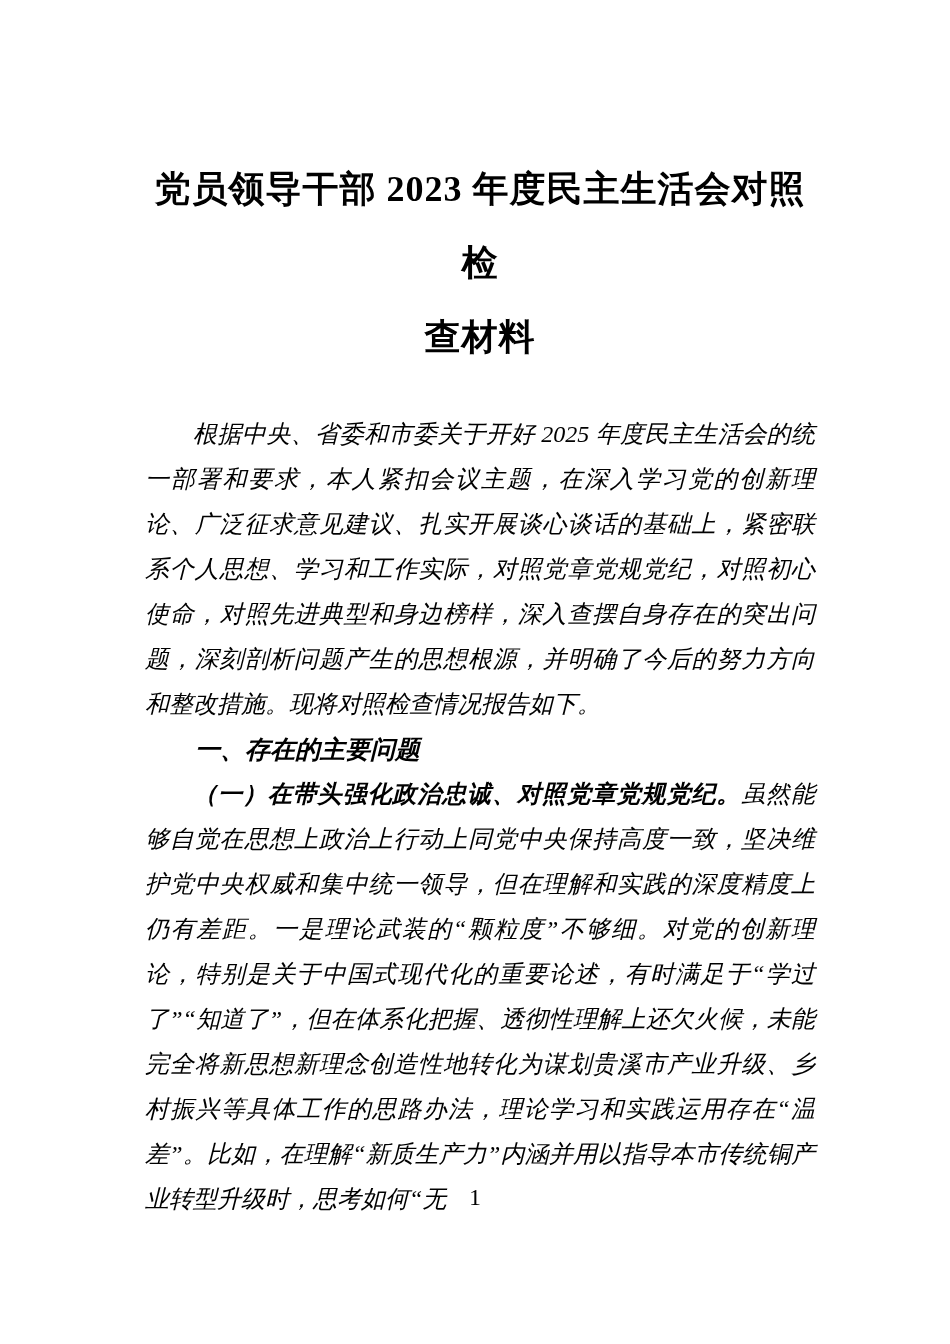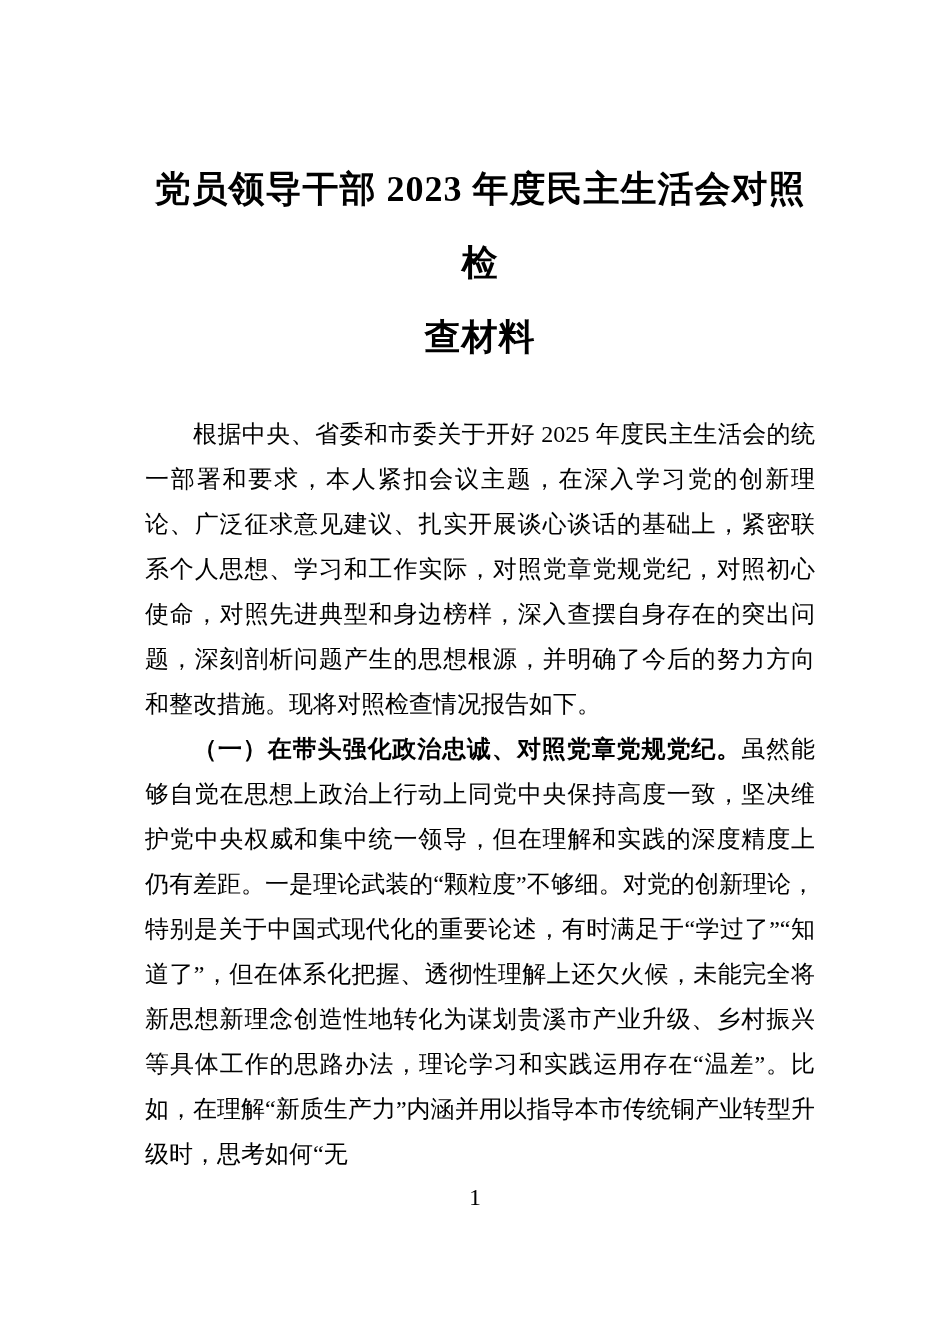--- a/index.html
+++ b/index.html
@@ -25,20 +25,21 @@
     line-height: 74px;
     font-family: "Liberation Serif", "DejaVu Serif", serif;
     letter-spacing: 1px;
   }
   .doc-body {
     margin-top: 38px;
     font-size: 24px;
     line-height: 45px;
     text-align: justify;
     text-justify: inter-ideograph;
+    font-style: italic;
   }
   .para {
     margin: 0;
     text-indent: 2em;
   }
   .section-heading {
     margin: 0;
     text-indent: 2em;
     font-weight: 700;
     font-size: 25px;
@@ -64,19 +65,20 @@
 <div class="page">
 
   <div class="doc-title">
     <div>党员领导干部 2023 年度民主生活会对照检</div>
     <div>查材料</div>
   </div>
 
   <div class="doc-body">
     <p class="para">根据中央、省委和市委关于开好 2025 年度民主生活会的统一部署和要求，本人紧扣会议主题，在深入学习党的创新理论、广泛征求意见建议、扎实开展谈心谈话的基础上，紧密联系个人思想、学习和工作实际，对照党章党规党纪，对照初心使命，对照先进典型和身边榜样，深入查摆自身存在的突出问题，深刻剖析问题产生的思想根源，并明确了今后的努力方向和整改措施。现将对照检查情况报告如下。</p>
 
+    <p class="section-heading">一、存在的主要问题</p>
 
     <p class="para"><span class="lead-bold">（一）在带头强化政治忠诚、对照党章党规党纪。</span><span>虽然能够自觉在思想上政治上行动上同党中央保持高度一致，坚决维护党中央权威和集中统一领导，但在理解和实践的深度精度上仍有差距。一是理论武装的“颗粒度”不够细。对党的创新理论，特别是关于中国式现代化的重要论述，有时满足于“学过了”“知道了”，但在体系化把握、透彻性理解上还欠火候，未能完全将新思想新理念创造性地转化为谋划贵溪市产业升级、乡村振兴等具体工作的思路办法，理论学习和实践运用存在“温差”。比如，在理解“新质生产力”内涵并用以指导本市传统铜产业转型升级时，思考如何“无</span></p>
   </div>
 
   <div class="page-number">1</div>
 
 </div>
 
 </body></html>

